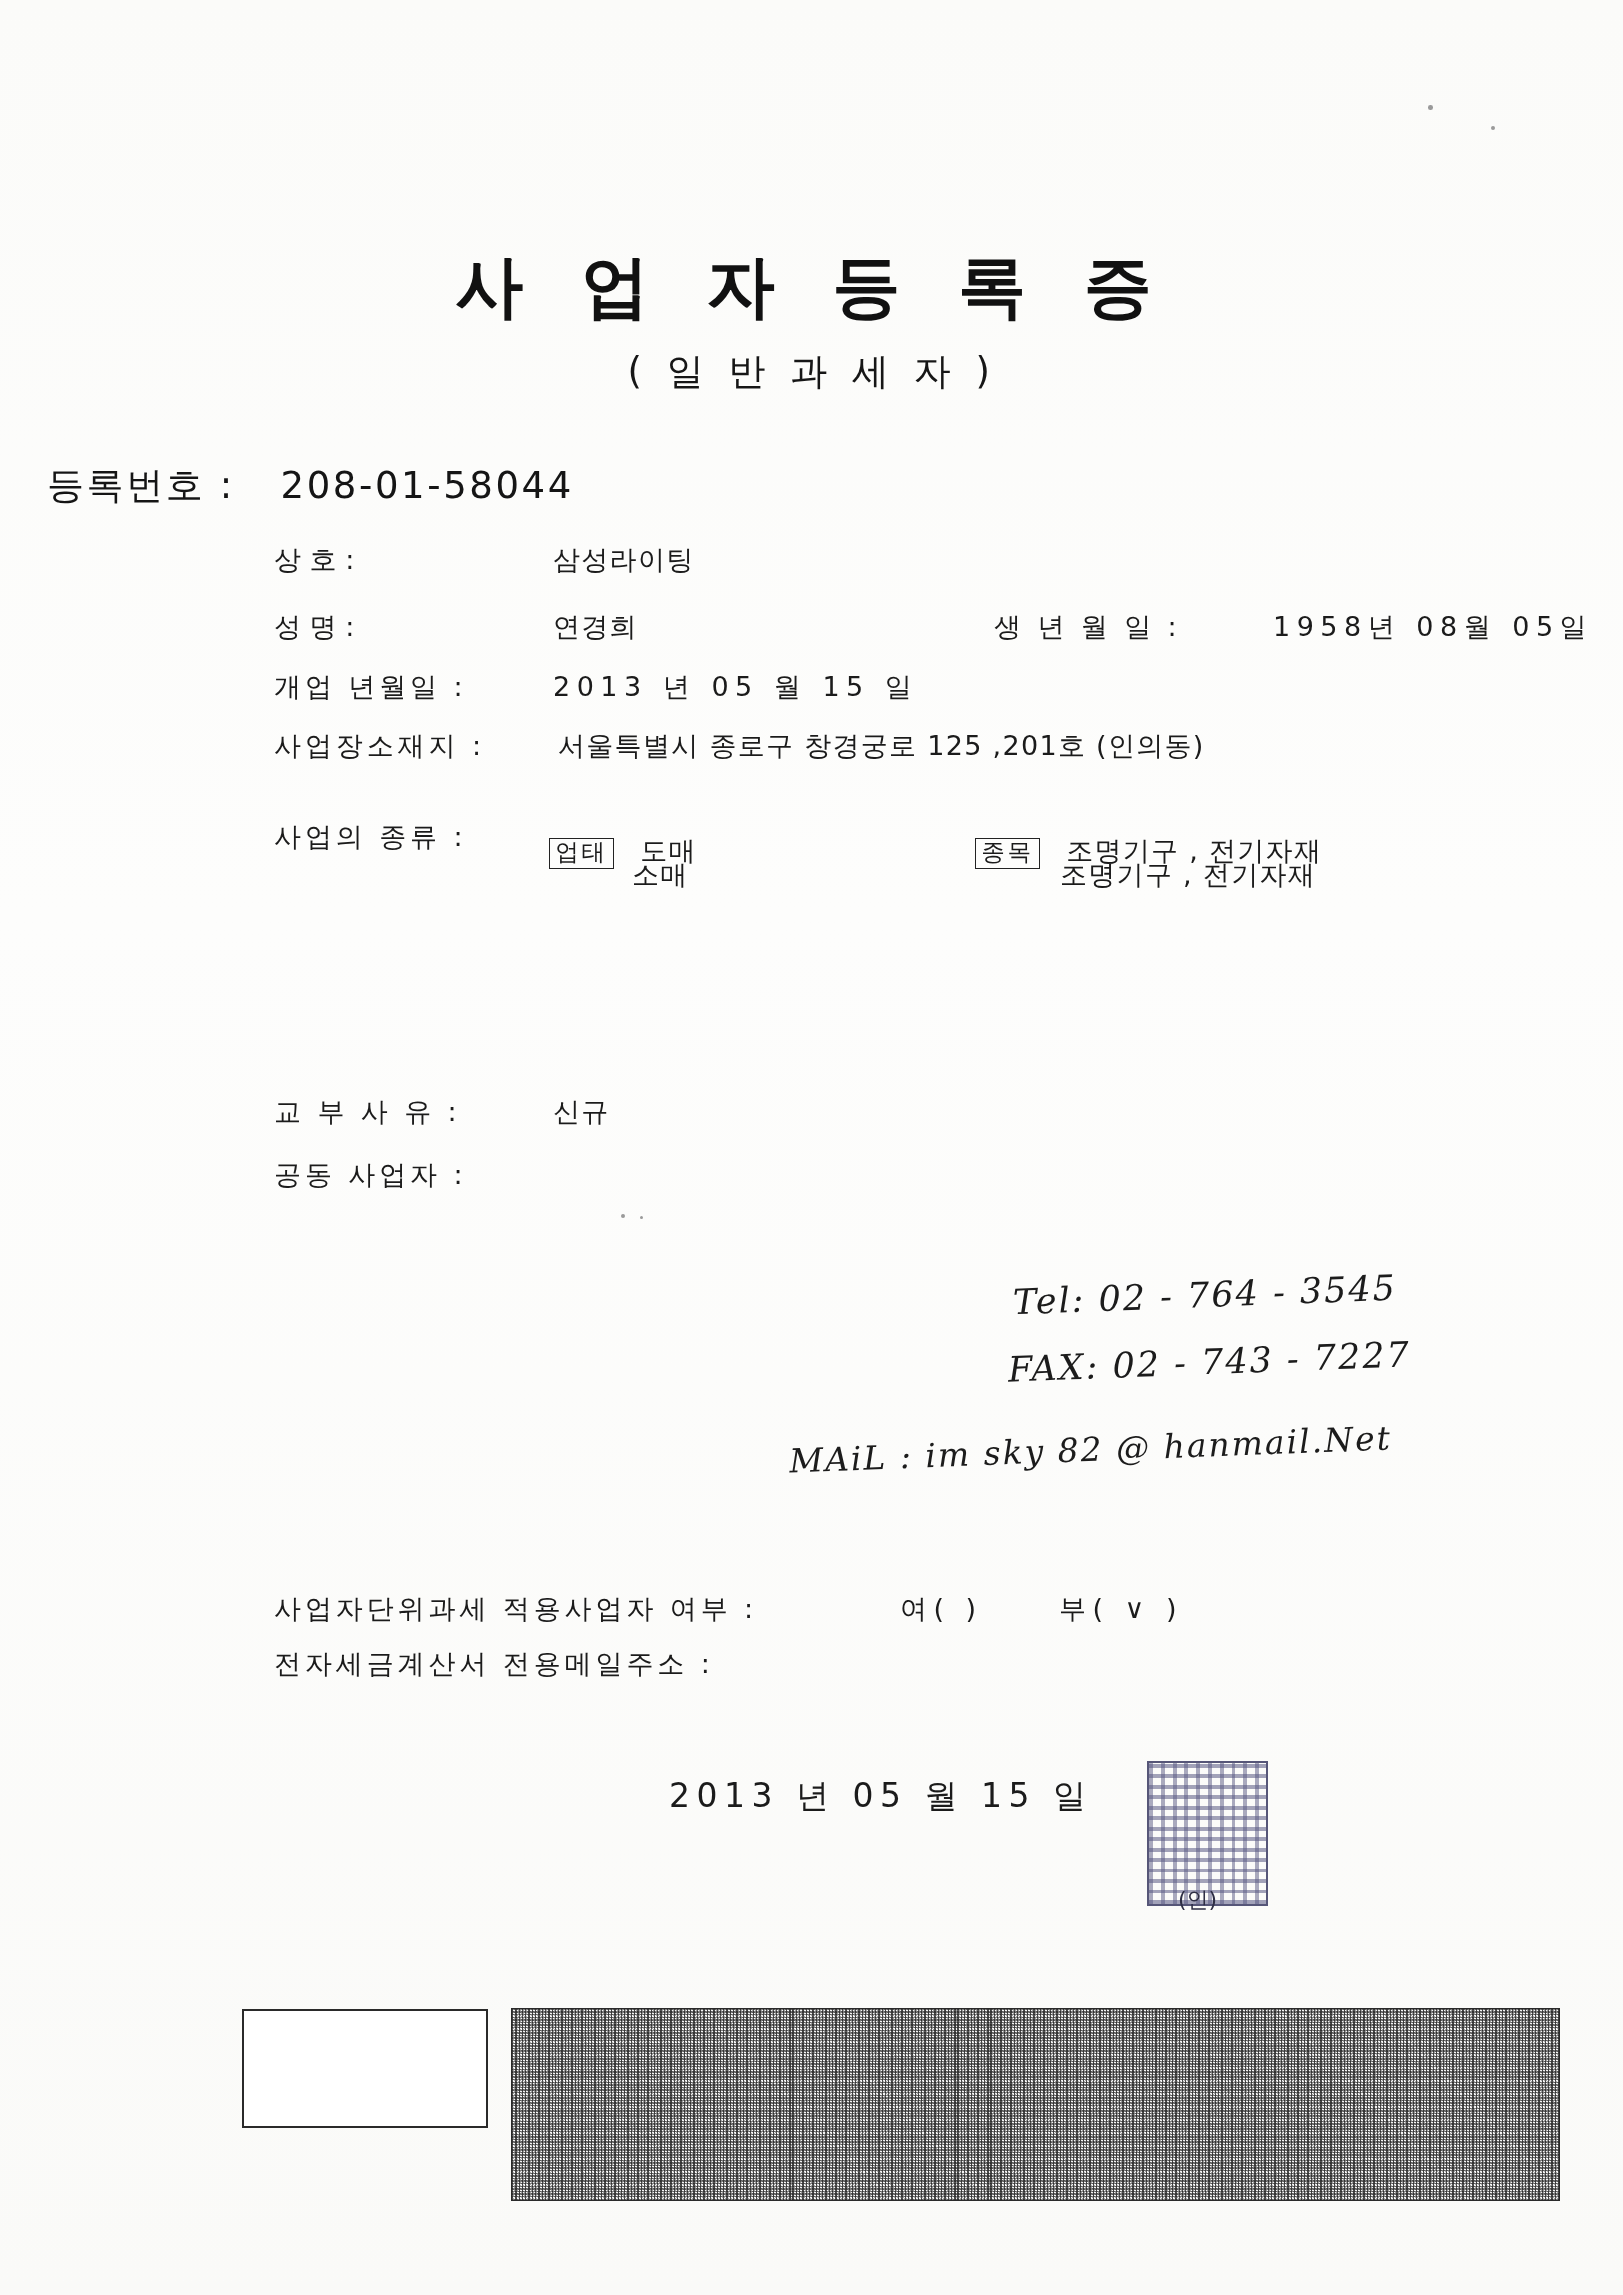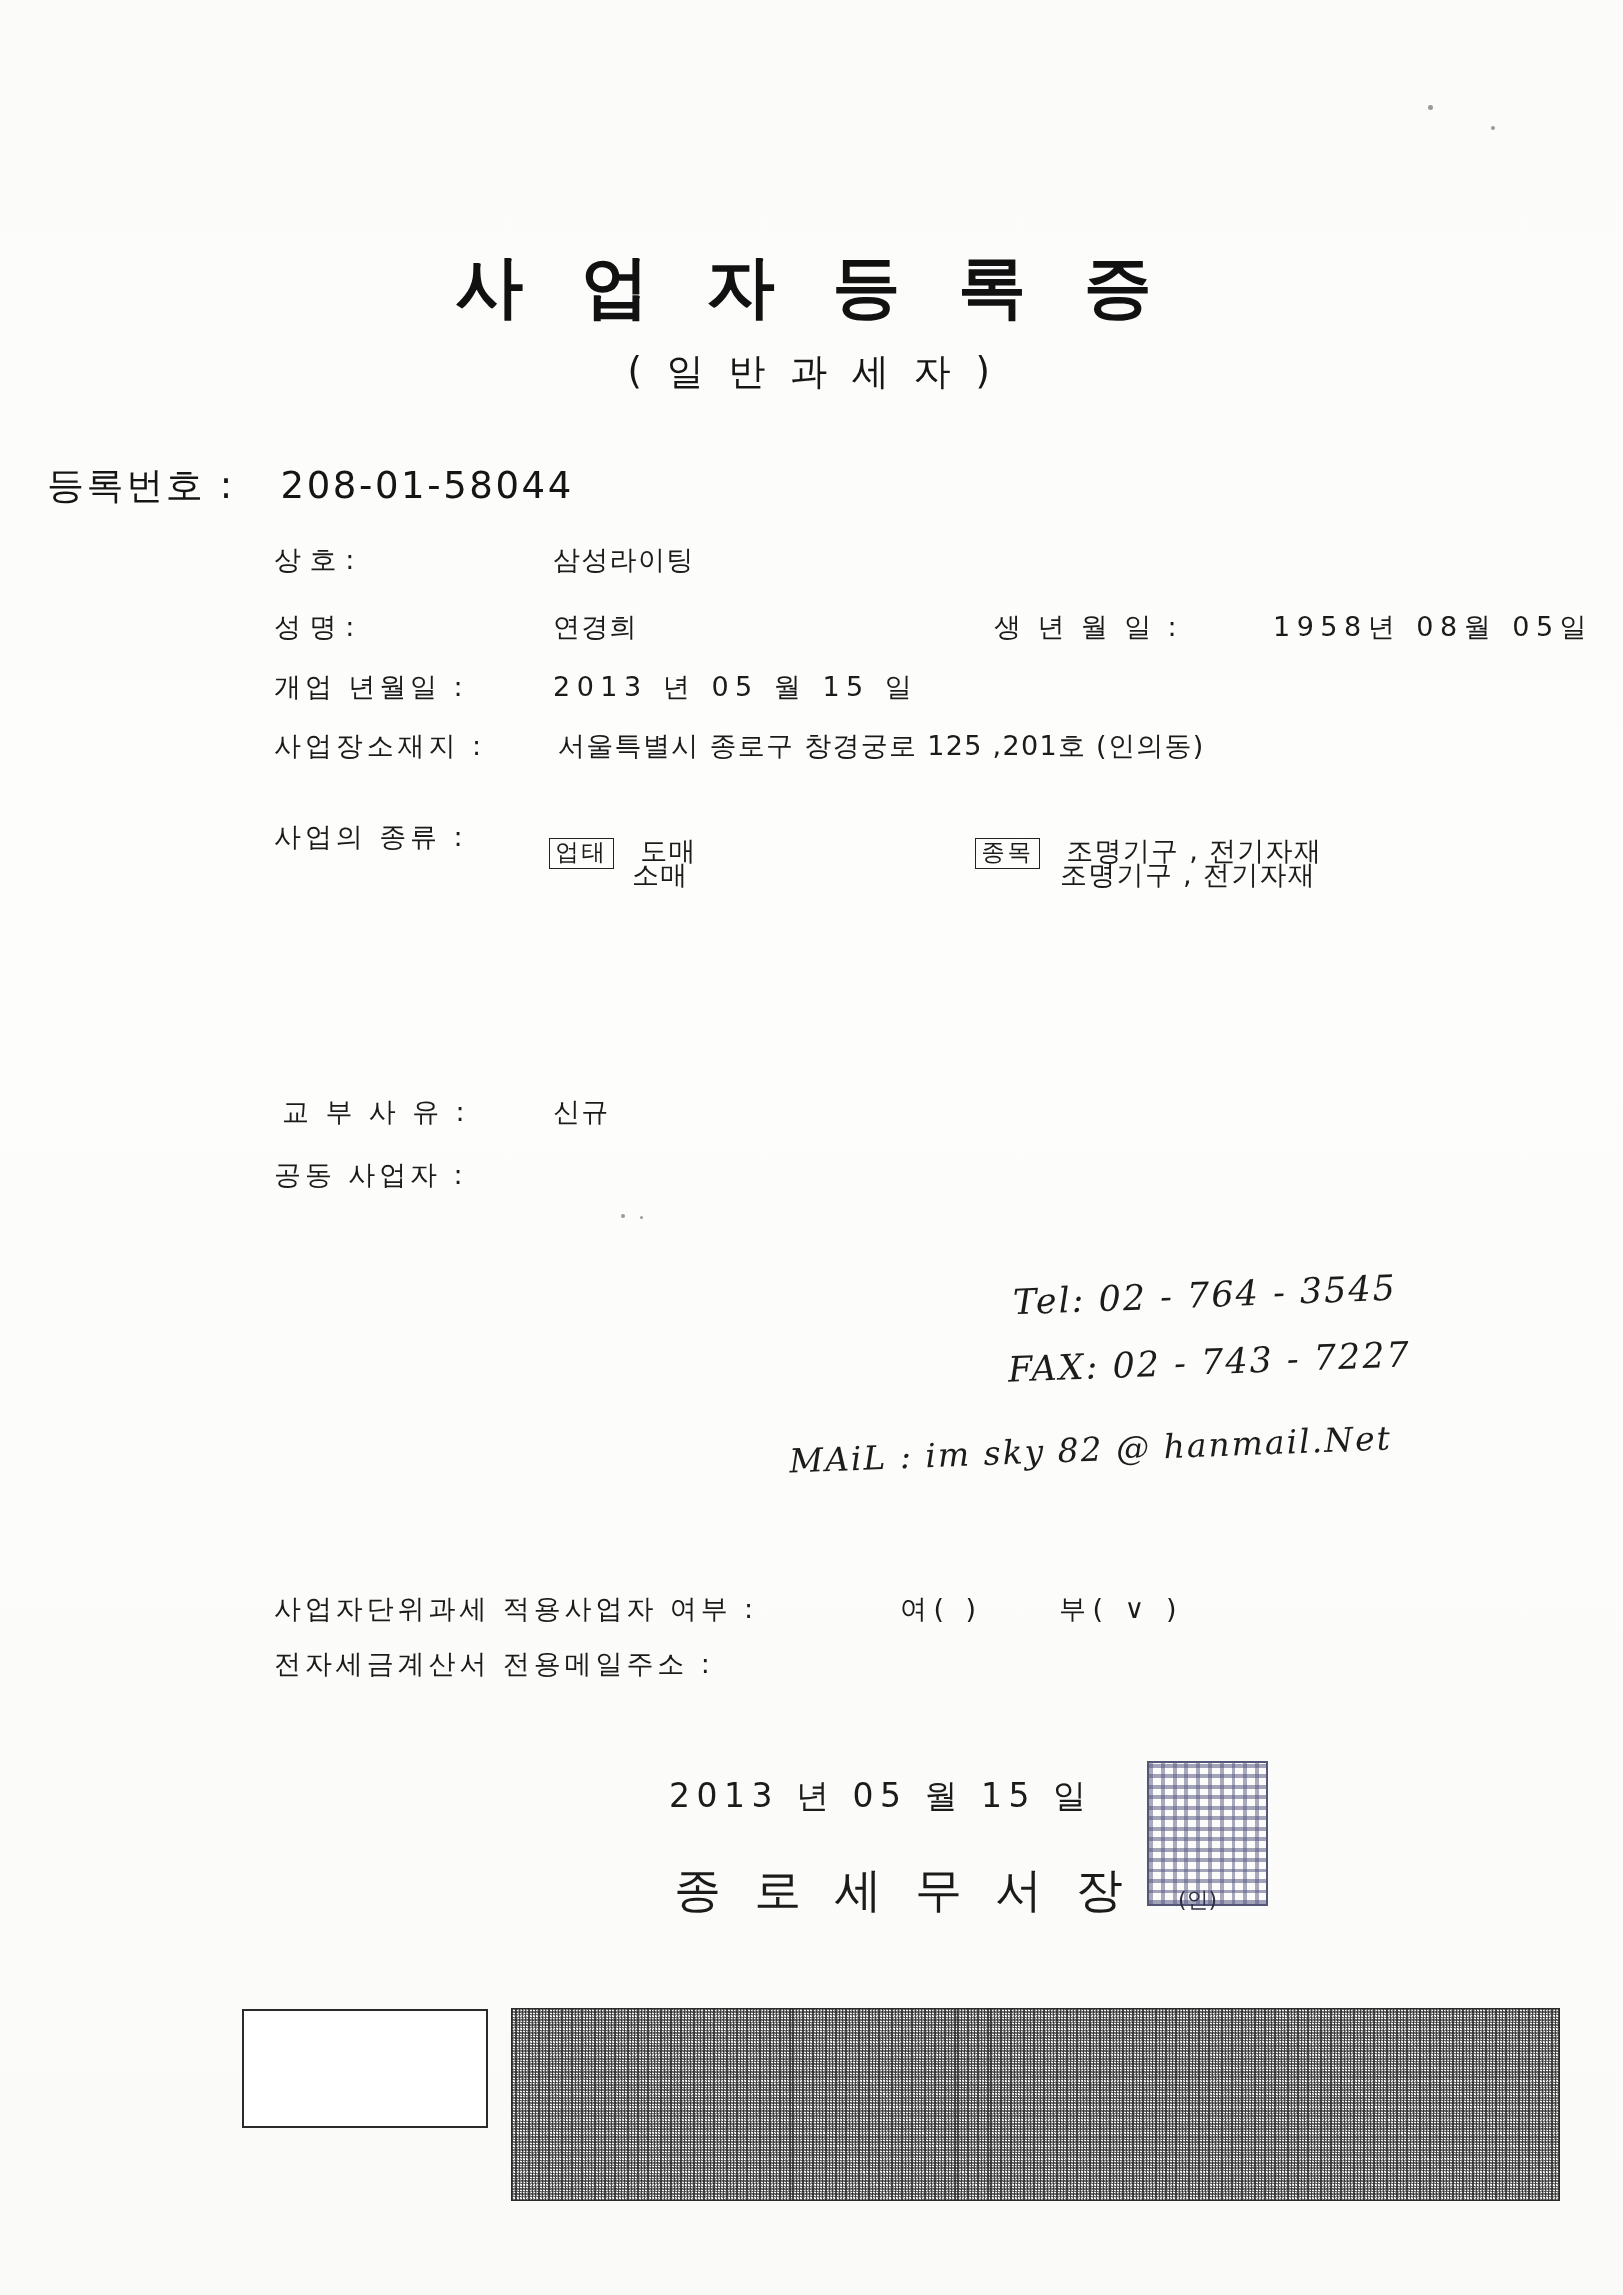--- a/index.html
+++ b/index.html
@@ -245,40 +245,39 @@
     </div>
     <div class="field value" style="left:632px; top:857px;">소매</div>
 
     <div class="field" style="left:975px; top:814px;">
       <span class="boxed">종목</span>
       <span style="display:inline-block; width:9.2px;"></span>
       <span class="value">조명기구 , 전기자재</span>
     </div>
     <div class="field value" style="left:1060px; top:857px;">조명기구 , 전기자재</div>
 
-    <div class="field label-tight" style="left:282px; top:1094px;">교 부  사 유 :</div>
+    <div class="field label-tight" style="left:274px; top:1094px;">교 부  사 유 :</div>
     <div class="field value" style="left:553px; top:1094px;">신규</div>
 
     <div class="field label-tight" style="left:274px; top:1157px;">공동   사업자 :</div>
     <div class="field value" style="left:553px; top:1157px;"></div>
 
     <div class="handwriting" style="left:1013px; top:1275px;">Tel: 02 - 764 - 3545</div>
     <div class="handwriting" style="left:1008px; top:1342px;">FAX: 02 - 743 - 7227</div>
     <div class="handwriting" style="left:789px; top:1430px; font-size:33px;">MAiL : im sky 82 @ hanmail.Net</div>
 
     <div class="field label-tight" style="left:274px; top:1591px;">사업자단위과세 적용사업자 여부 :</div>
     <div class="field value-spaced" style="left:900px; top:1591px;">여(      )</div>
     <div class="field value-spaced" style="left:1059px; top:1591px;">부( ∨ )</div>
 
     <div class="field label-tight" style="left:274px; top:1646px;">전자세금계산서  전용메일주소  :</div>
     <div class="field value" style="left:903px; top:1646px;"></div>
 
     <div class="field value-spaced" style="left:669px; top:1774px; font-size:33px;">2013 년   05 월   15 일</div>
 
-    <div class="field" style="left:674px; top:1859px; font-size:47px; letter-spacing:9.2px;">종 로  세 무 서 장</div>
 
     <div class="seal"></div>
     <div class="seal-mark">(인)</div>
 
     <div class="footer-box"></div>
 
     <div class="barcode"></div>
 
   </div>
 </div>

